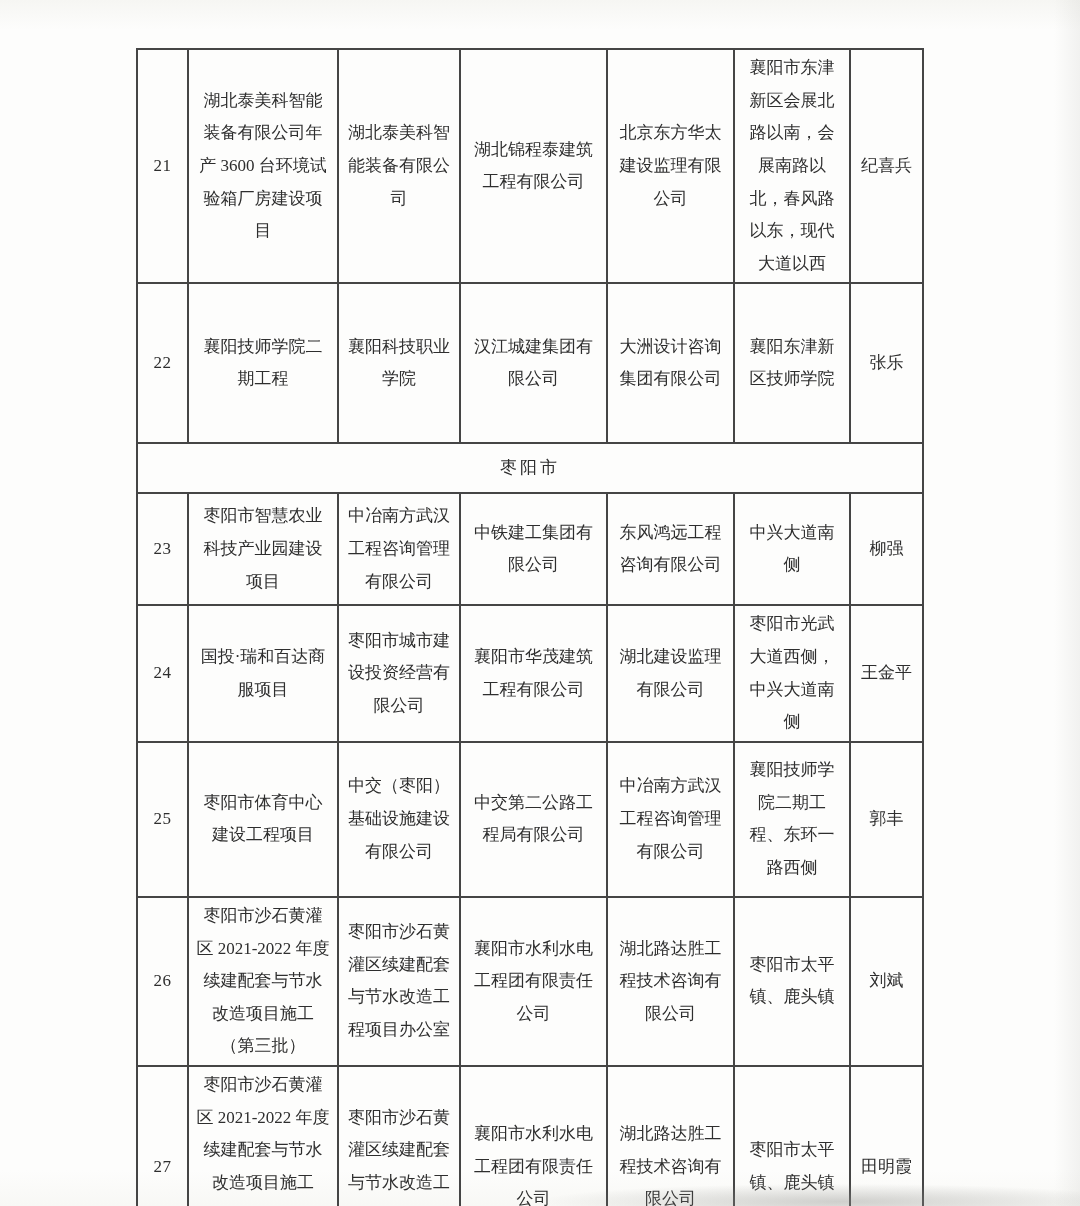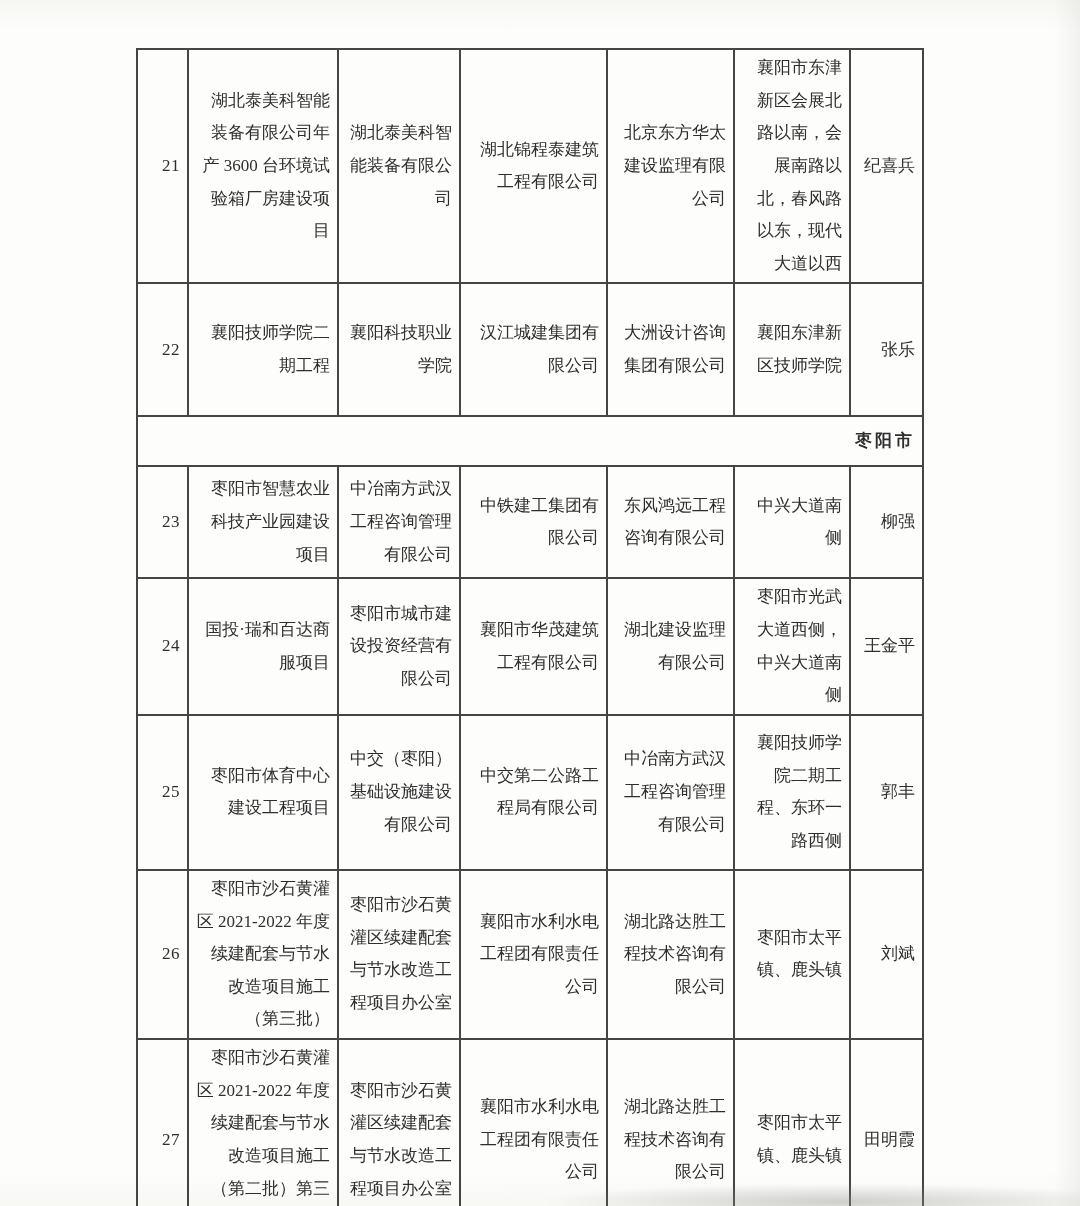--- a/index.html
+++ b/index.html
@@ -13,28 +13,28 @@
     background:linear-gradient(180deg,#f6f6f3 0%,#fdfdfc 2.5%,#fdfdfc 97%,#f8f8f5 100%);
   }
   .table-wrap{
     position:absolute;left:136px;top:48px;width:788px;
   }
   table.doc-table{
     border-collapse:collapse;table-layout:fixed;width:786px;
   }
   table.doc-table td{
     border:2px solid #454545;
-    text-align:right;vertical-align:middle;
+    text-align:center;vertical-align:middle;
     font-size:17px;line-height:1.92;color:#2e2e2e;
     padding:2px 7px;
     word-break:break-all;
   }
   td.cell-no{font-size:16px;letter-spacing:0.5px;}
   td.cell-section{
-    font-weight:bold;font-size:18px;letter-spacing:3px;color:#242424;
+    font-weight:normal;font-size:18px;letter-spacing:3px;color:#242424;
     padding:4px 0;
     margin-left:31px;
   }
   
   .scan-smudge-bottom{
     position:absolute;left:545px;top:1184px;width:535px;height:22px;
     background:radial-gradient(ellipse at 55% 80%, rgba(145,145,142,0.40), rgba(145,145,142,0.0) 72%);
     pointer-events:none;
   }
   .scan-edge-right{
@@ -61,21 +61,21 @@
       <tbody>
         <tr style="height:197px">
           <td class="cell-no">21</td>
           <td>湖北泰美科智能装备有限公司年产 3600 台环境试验箱厂房建设项目</td>
           <td>湖北泰美科智能装备有限公司</td>
           <td>湖北锦程泰建筑工程有限公司</td>
           <td>北京东方华太建设监理有限公司</td>
           <td>襄阳市东津新区会展北路以南，会展南路以北，春风路以东，现代大道以西</td>
           <td>纪喜兵</td>
         </tr>
-        <tr style="height:133px">
+        <tr style="height:160px">
           <td class="cell-no">22</td>
           <td>襄阳技师学院二期工程</td>
           <td>襄阳科技职业学院</td>
           <td>汉江城建集团有限公司</td>
           <td>大洲设计咨询集团有限公司</td>
           <td>襄阳东津新区技师学院</td>
           <td>张乐</td>
         </tr>
         <tr style="height:50px">
           <td class="cell-section" colspan="7">枣阳市</td>

